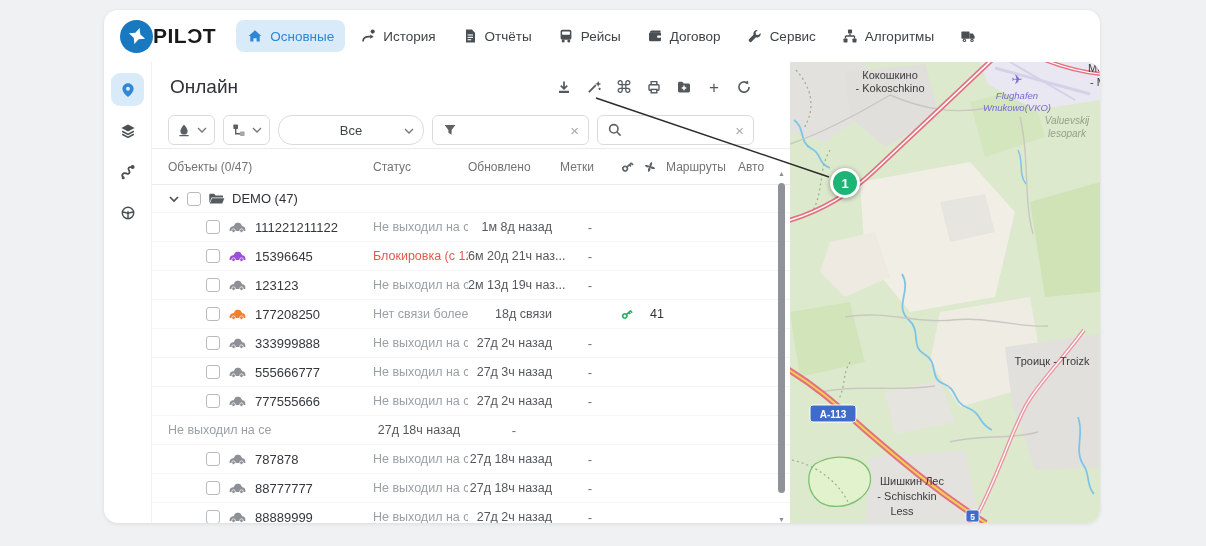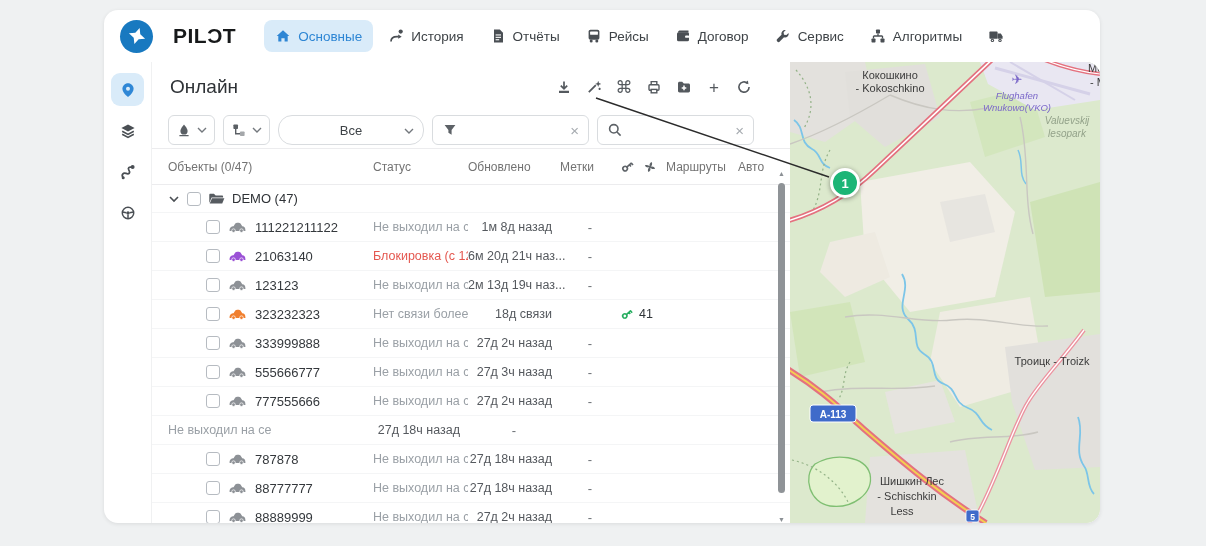--- a/index.html
+++ b/index.html
@@ -8,21 +8,21 @@
     width:1206px; height:546px; position:relative; overflow:hidden;
     background:#eff1f2; font-family:"Liberation Sans", sans-serif;
   }
   .card {
     position:absolute; left:104px; top:10px; width:996px; height:513px;
     background:#fff; border-radius:14px; overflow:hidden;
     box-shadow:0 1px 4px rgba(0,0,0,.09);
   }
   
   .navbar { height:52px; display:flex; align-items:center; padding:0 16px; gap:4px; }
-  .logo { display:flex; align-items:center; gap:20px; margin-right:24px; }
+  .logo { display:flex; align-items:center; gap:0; margin-right:16px; }
   .logo-badge { width:33px; height:33px; border-radius:50%; background:#1879c0;
     display:flex; align-items:center; justify-content:center; }
   .logo-text { font-size:21px; font-weight:800; color:#17191a; letter-spacing:.5px; }
   .nav-item { display:flex; align-items:center; gap:7px; padding:8px 11px; border-radius:8px;
     font-size:13.5px; color:#3e4347; cursor:pointer; white-space:nowrap; }
   .nav-item svg { flex:0 0 auto; color:#4a4f54; }
   .nav-item.active { background:#d9ebf9; color:#2e86d4; }
   .nav-item.active svg { color:#2e86d4; }
   
   .cbody { display:flex; height:461px; }
@@ -66,21 +66,21 @@
   .c-obj { display:flex; align-items:center; gap:8px; padding-left:38px; overflow:hidden; }
   .cb { width:14px; height:14px; border:1.5px solid #b6bbc1; border-radius:3px;
     background:#fff; flex:0 0 auto; cursor:pointer; }
   .car { display:flex; flex:0 0 auto; }
   .c-status { font-size:12.5px; color:#9aa0a6; white-space:nowrap; overflow:hidden; }
   .c-status.red { color:#e4574f; }
   .c-upd { font-size:12.5px; color:#55595e; white-space:nowrap; text-align:right;
     padding-right:8px; overflow:visible; }
   .c-labels { text-align:center; color:#6a6f74; }
   .c-key { display:flex; align-items:center; gap:4px; }
-  .key-badge { display:none; align-items:center; gap:5px; font-size:12.5px; color:#2f3438; }
+  .key-badge { display:none; align-items:center; gap:16px; font-size:12.5px; color:#2f3438; }
   .key-badge svg { color:#27ae60; }
   
   .vscroll { position:absolute; top:108px; right:3px; width:11px; height:353px; }
   .sb-arrow { position:absolute; left:2px; font-size:7px; color:#8b9095; line-height:7px; }
   .sb-thumb { position:absolute; top:13px; left:2px; width:7px; height:310px;
     background:#8f9397; border-radius:4px; cursor:grab; }
   
   .map { width:310px; position:relative; overflow:hidden; background:#dce9cd;
     border-radius:0 14px 14px 0; cursor:grab; }
   .map svg.basemap { position:absolute; inset:0; }
@@ -357,21 +357,21 @@
   <div class="tgrid trow">
     <div class="c-obj">
       <span class="cb"></span>
       <span class="car" style="color: rgb(155, 81, 214);">
         <svg width="19" height="13" viewBox="0 0 24 15">
                   <path fill="currentColor" d="M2 11 C2 7 4.5 6 7 5.8 L9 2.8 C9.6 1.8 11 1.5 12.5 1.5 C14 1.5 15.4 1.8 16 2.8 L18 5.8 C20.5 6 22 7.5 22 11 L22 11.8 L2 11.8 Z"></path>
                   <circle cx="7" cy="11.5" r="2.3" fill="currentColor" stroke="#fff" stroke-width="0.9"></circle>
                   <circle cx="17" cy="11.5" r="2.3" fill="currentColor" stroke="#fff" stroke-width="0.9"></circle>
                 </svg>
       </span>
-      <span class="obj-name">21063140</span>
+      <span class="obj-name">15396645</span>
     </div>
     <div class="c-status red">Блокировка (с 12</div>
     <div class="c-upd">6м 20д 21ч наз...</div>
     <div class="c-labels">-</div>
     <div class="c-key">
       
     </div>
     <div></div>
     <div></div>
   </div>
@@ -401,21 +401,21 @@
   <div class="tgrid trow">
     <div class="c-obj">
       <span class="cb"></span>
       <span class="car" style="color: rgb(240, 127, 46);">
         <svg width="19" height="13" viewBox="0 0 24 15">
                   <path fill="currentColor" d="M2 11 C2 7 4.5 6 7 5.8 L9 2.8 C9.6 1.8 11 1.5 12.5 1.5 C14 1.5 15.4 1.8 16 2.8 L18 5.8 C20.5 6 22 7.5 22 11 L22 11.8 L2 11.8 Z"></path>
                   <circle cx="7" cy="11.5" r="2.3" fill="currentColor" stroke="#fff" stroke-width="0.9"></circle>
                   <circle cx="17" cy="11.5" r="2.3" fill="currentColor" stroke="#fff" stroke-width="0.9"></circle>
                 </svg>
       </span>
-      <span class="obj-name">323232323</span>
+      <span class="obj-name">177208250</span>
     </div>
     <div class="c-status">Нет связи более</div>
     <div class="c-upd">18д связи</div>
     <div class="c-labels"></div>
     <div class="c-key">
       <span class="key-badge" style="display: flex;">
         <svg width="14" height="14" viewBox="0 0 16 16">
                   <g transform="rotate(-42 8 8)">
                     <circle cx="4.6" cy="8" r="2.4" fill="none" stroke="currentColor" stroke-width="1.8"></circle>
                     <path d="M7 8 H13.8 M10.8 8 V10.4 M13.4 8 V10.8" stroke="currentColor" stroke-width="1.8" fill="none"></path>

